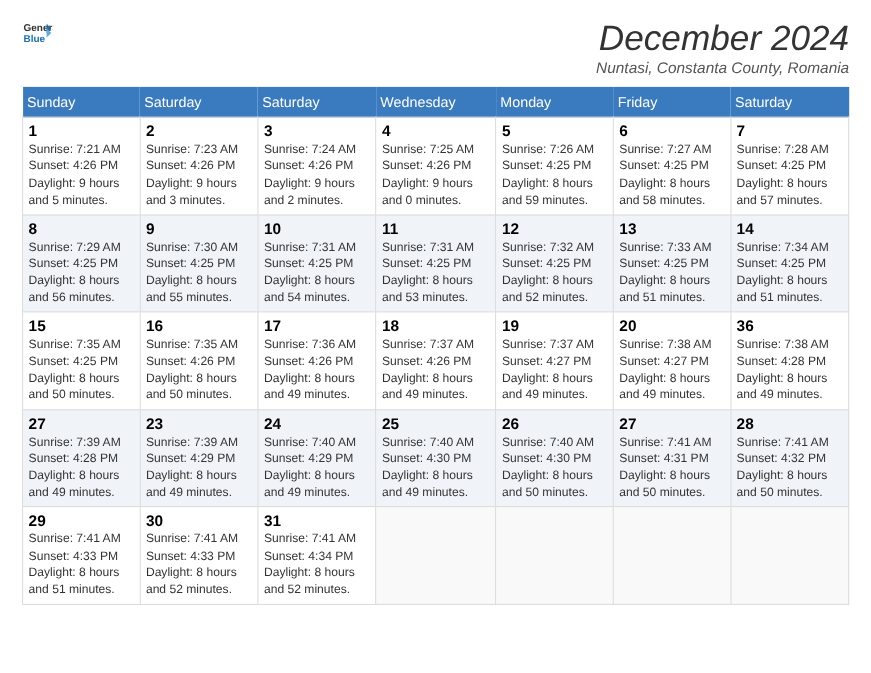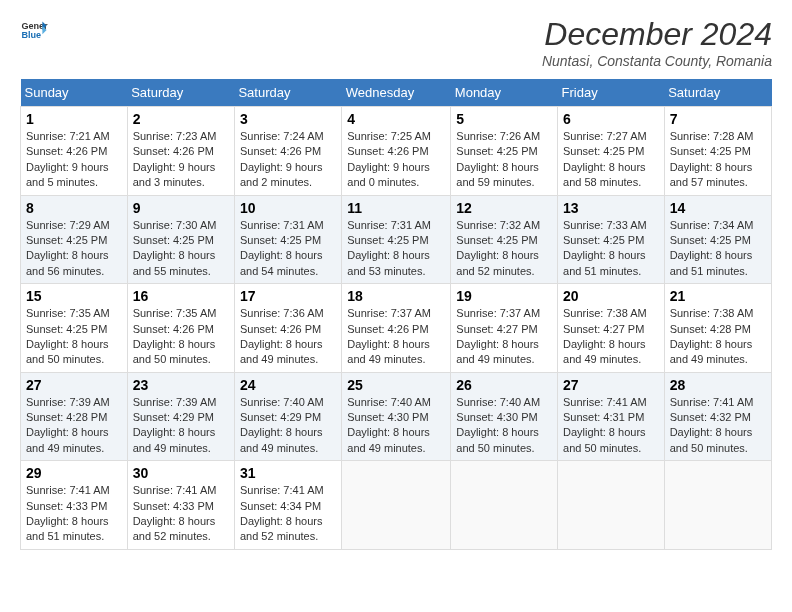--- a/index.html
+++ b/index.html
@@ -187,21 +187,21 @@
         </td>
         <td>
           <span class="day-num">19</span>
           <div class="day-info">Sunrise: 7:37 AM<br>Sunset: 4:27 PM<br>Daylight: 8 hours and 49 minutes.</div>
         </td>
         <td>
           <span class="day-num">20</span>
           <div class="day-info">Sunrise: 7:38 AM<br>Sunset: 4:27 PM<br>Daylight: 8 hours and 49 minutes.</div>
         </td>
         <td>
-          <span class="day-num">21</span>
+          <span class="day-num">36</span>
           <div class="day-info">Sunrise: 7:38 AM<br>Sunset: 4:28 PM<br>Daylight: 8 hours and 49 minutes.</div>
         </td>
       </tr>
       <tr>
         <td>
           <span class="day-num">27</span>
           <div class="day-info">Sunrise: 7:39 AM<br>Sunset: 4:28 PM<br>Daylight: 8 hours and 49 minutes.</div>
         </td>
         <td>
           <span class="day-num">23</span>

